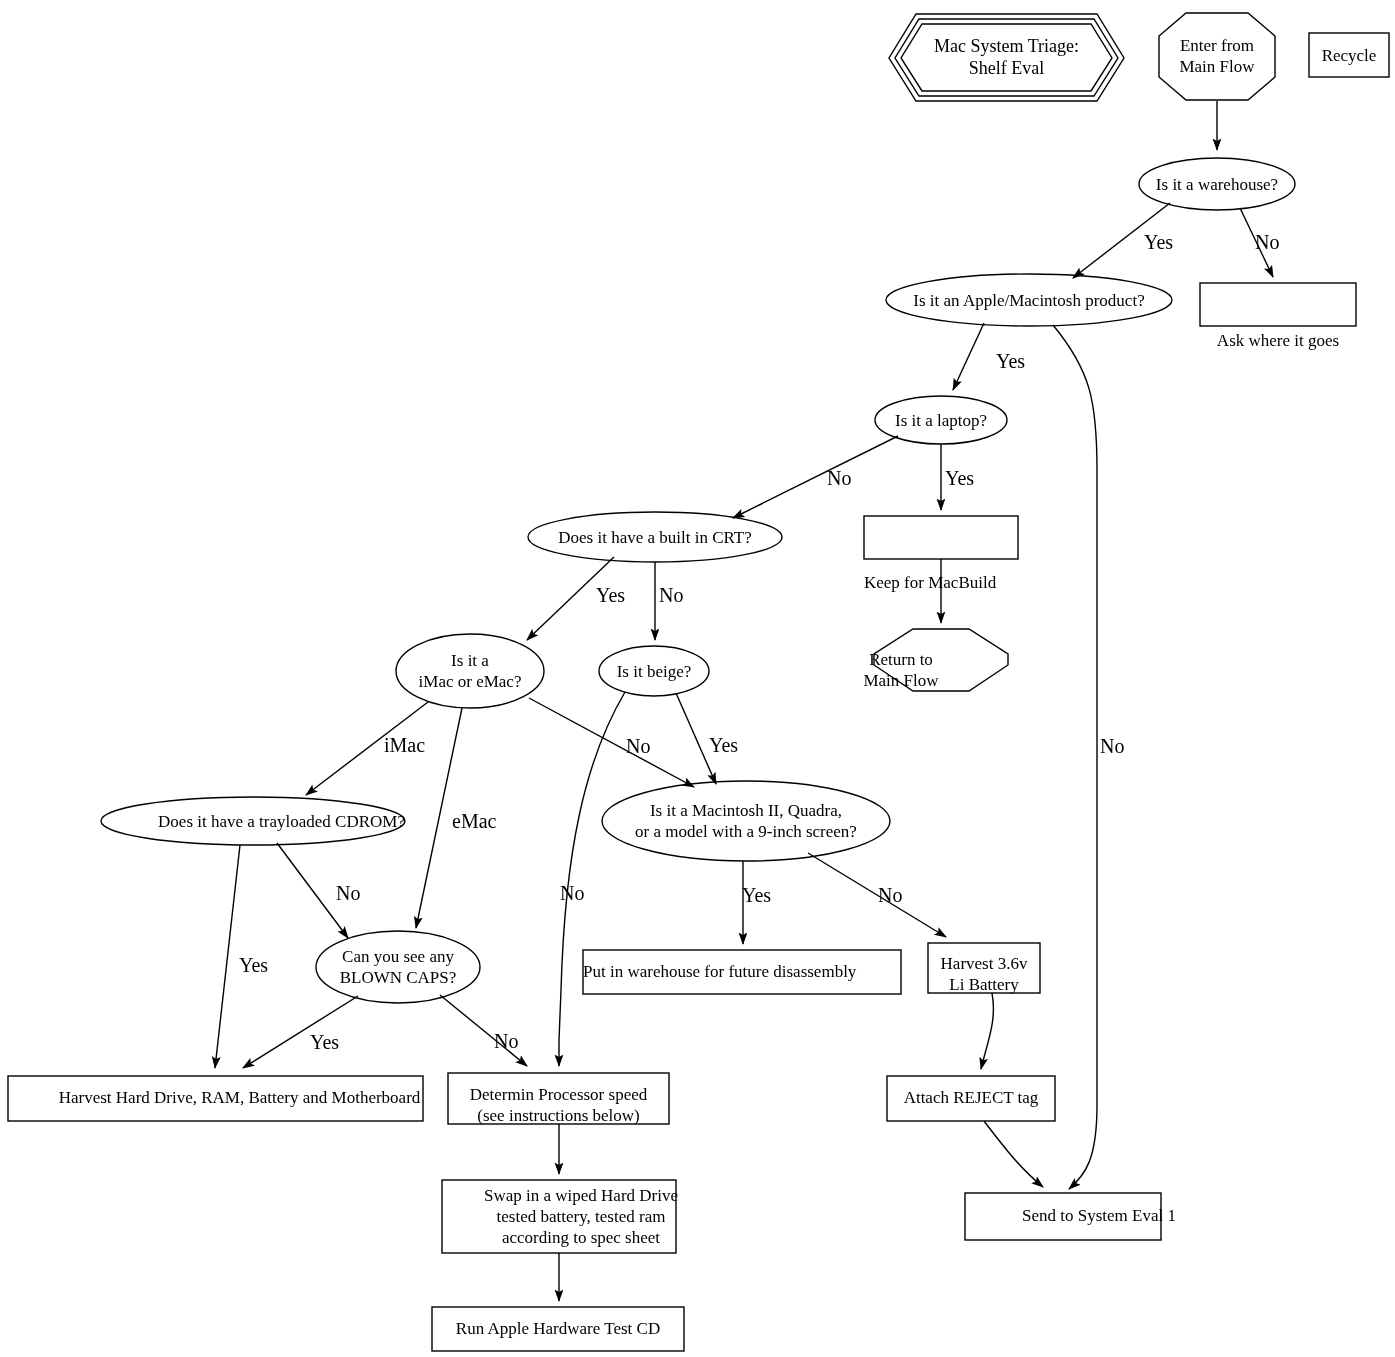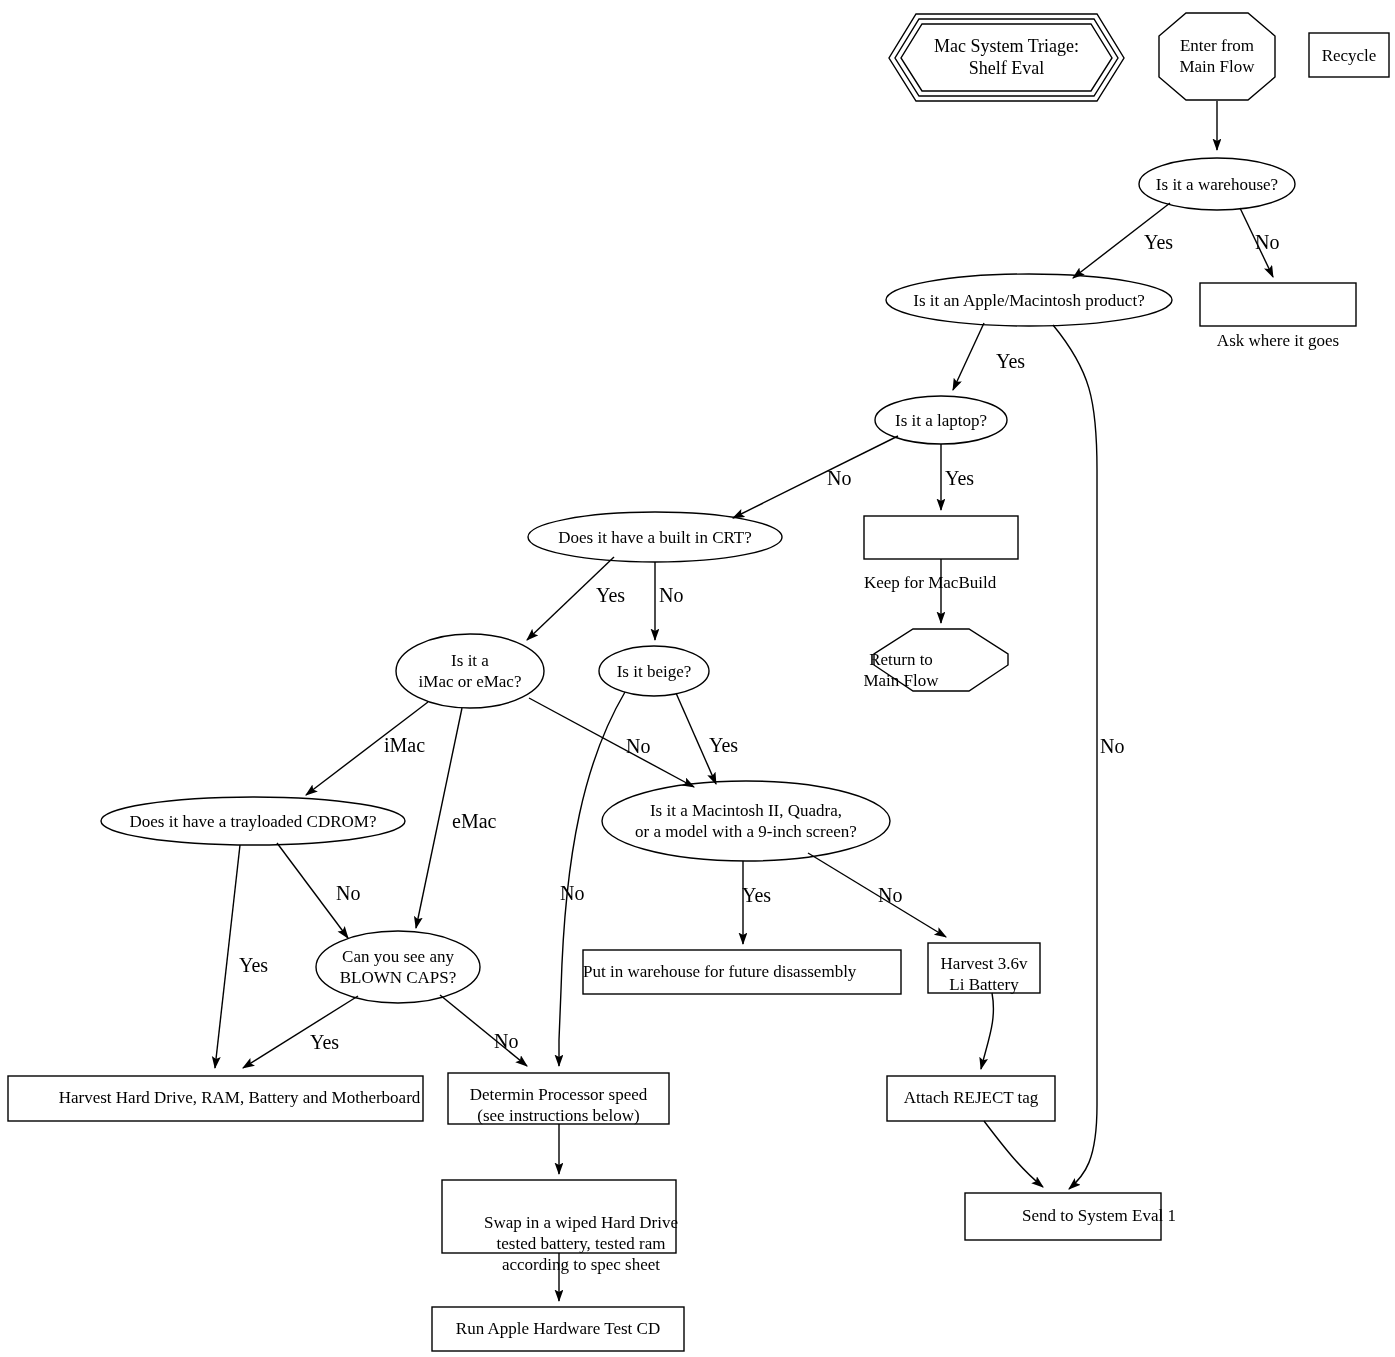--- a/index.html
+++ b/index.html
@@ -158,38 +158,38 @@
   <div class="node-label" style="left:528px; top:527px; width:254px;">Does it have a built in CRT?</div>
 
   <div class="node-label" style="left:599px; top:661px; width:110px;">Is it beige?</div>
 
   <div class="node-label" style="left:396px; top:650px; width:148px;">Is it a
 iMac or eMac?</div>
 
   <div class="node-label" style="left:602px; top:800px; width:288px;">Is it a Macintosh II, Quadra,
 or a model with a 9-inch screen?</div>
 
-  <div class="node-label" style="left:101px; top:811px; width:304px;">Does it have a trayloaded CDROM?</div>
+  <div class="node-label" style="left:101px; top:811px; width:304px;text-align:right;">Does it have a trayloaded CDROM?</div>
 
   <div class="node-label" style="left:316px; top:946px; width:164px;">Can you see any
 BLOWN CAPS?</div>
 
   <div class="node-label" style="left:583px; top:961px; width:252px;">Put in warehouse for future disassembly</div>
 
   <div class="node-label" style="left:928px; top:953px; width:112px;">Harvest 3.6v
 Li Battery</div>
 
   <div class="node-label" style="left:8px; top:1087px; width:463px;">Harvest Hard Drive, RAM, Battery and Motherboard</div>
 
   <div class="node-label" style="left:448px; top:1084px; width:221px;">Determin Processor speed
 (see instructions below)</div>
 
   <div class="node-label" style="left:887px; top:1087px; width:168px;">Attach REJECT tag</div>
 
-  <div class="node-label" style="left:442px; top:1185px; width:278px;margin-top:27px;">Swap in a wiped Hard Drive
+  <div class="node-label" style="left:442px; top:1185px; width:278px;">Swap in a wiped Hard Drive
 tested battery, tested ram
 according to spec sheet</div>
 
   <div class="node-label" style="left:965px; top:1205px; width:196px;margin-left:36px;">Send to System Eval 1</div>
 
   <div class="node-label" style="left:432px; top:1318px; width:252px;">Run Apple Hardware Test CD</div>
 
   <div class="edge-label" style="left:1144px; top:233px;">Yes</div>
   <div class="edge-label" style="left:1255px; top:233px;">No</div>
   <div class="edge-label" style="left:996px; top:352px;">Yes</div>

